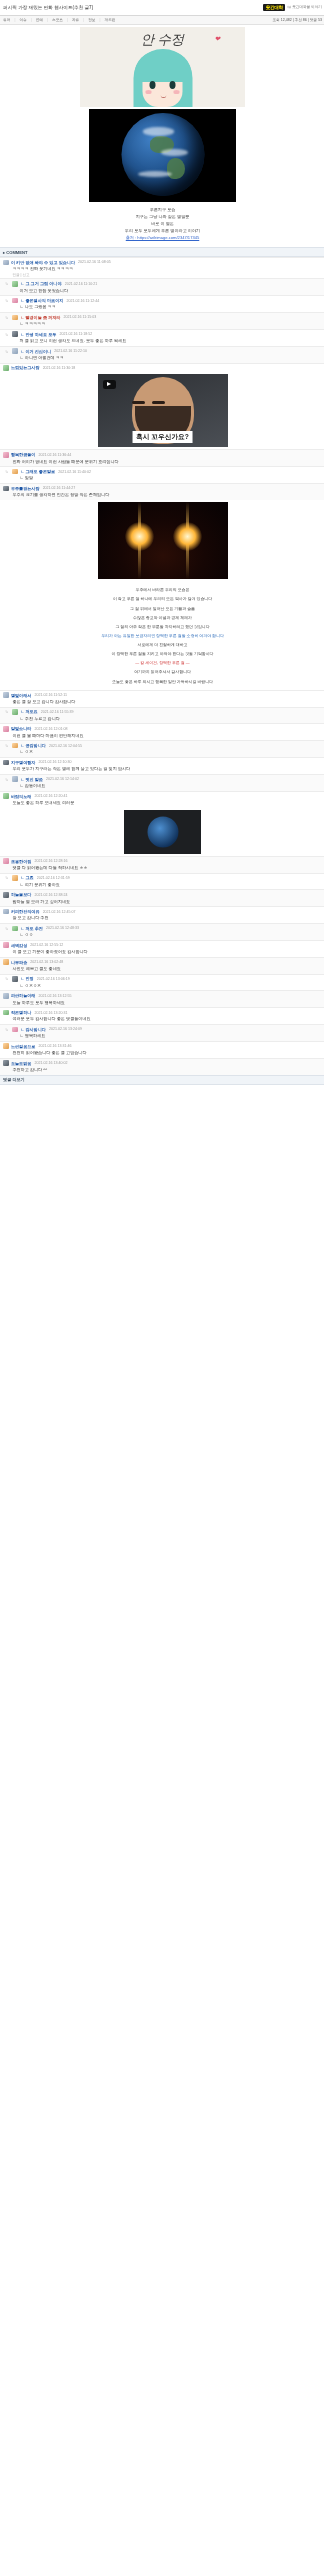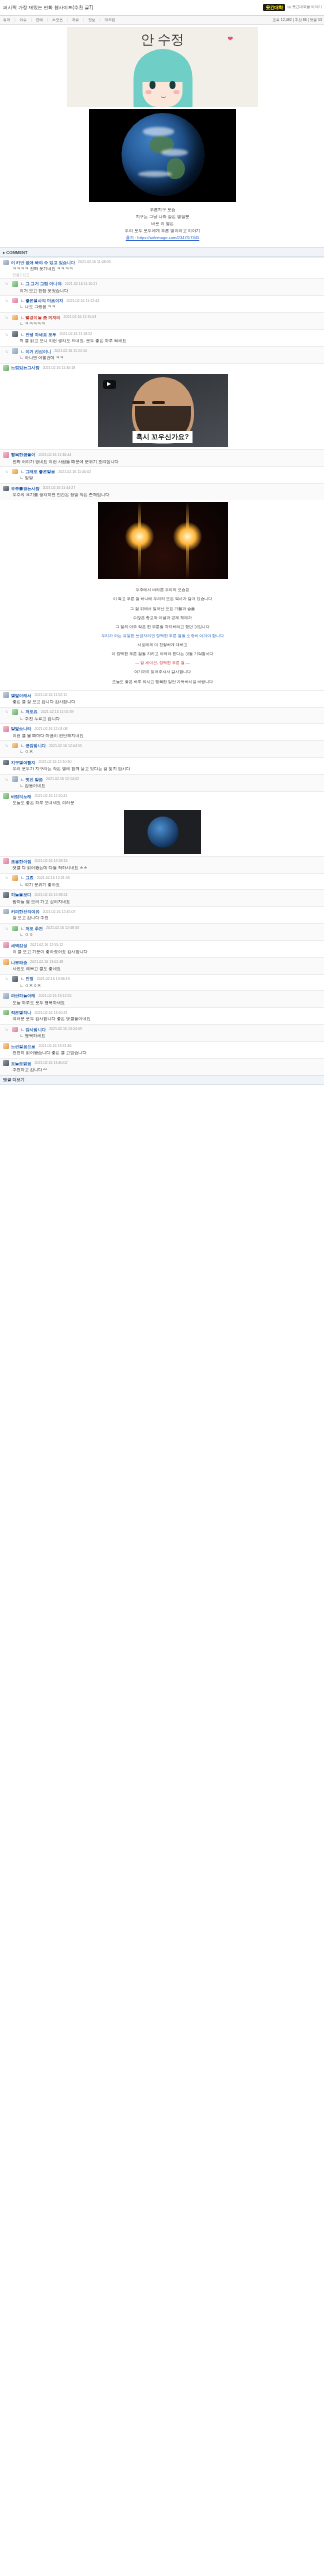--- a/index.html
+++ b/index.html
@@ -59,25 +59,26 @@
   .subnav .item { white-space: nowrap; }
   .subnav .sep { color: #ccc; }
   .art-block {
     width: 325px;
     background: #ffffff;
     display: flex;
     justify-content: center;
     padding: 2.1px 0 0;
   }
   .illus {
-    width: 191px;
+    width: 165px;
     height: 80px;
     background: #f2efe9;
     position: relative;
     overflow: hidden;
+    font-style: italic;
   }
   .illus .han-title {
     position: absolute;
     top: 4.1px; left: 0; right: 0;
     text-align: center;
     font-size: 13.4px;
     color: #3a3a3a;
     font-family: "Liberation Serif", serif;
   }
   .illus .heart {

